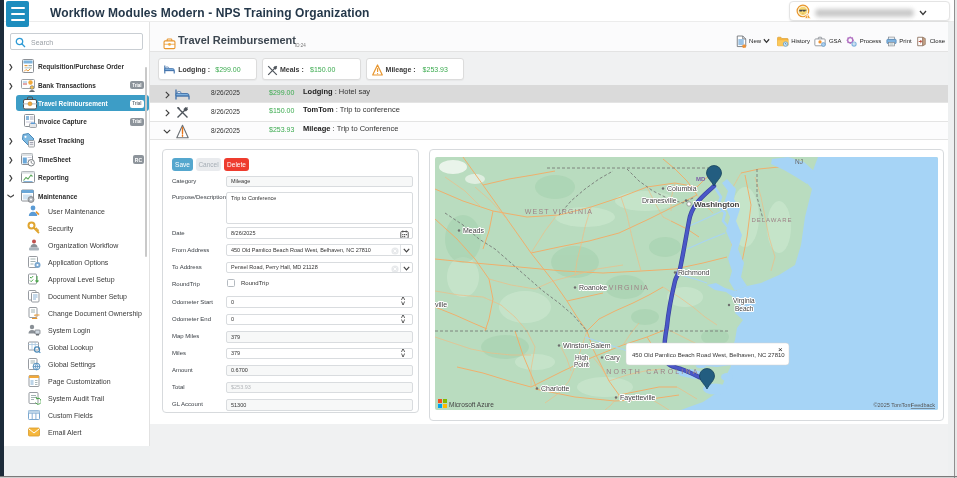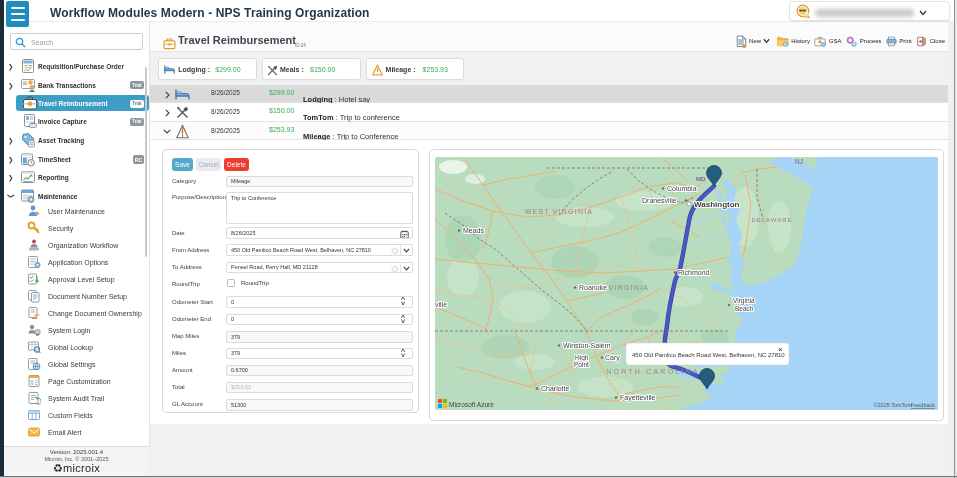--- a/index.html
+++ b/index.html
@@ -46,21 +46,21 @@
 #sbfooter .v2 { font-size:5.5px; color:#555; margin-top:1px; }
 #mxlogo { font-size:11px; color:#1e1e1e; letter-spacing:0.3px; margin-top:0px; }
 
 #main { left:150px; top:52px; width:798px; height:424px; background:#f0f1f2; }
 .card { position:absolute; top:6px; height:22px; background:#fff; border:1px solid #dcdcdc; border-radius:3px; box-shadow:0 1px 1px rgba(0,0,0,.04); }
 .card .cl { position:absolute; top:6.5px; font-size:7px; font-weight:bold; color:#3a3a3a; }
 .card .cv { position:absolute; top:6.5px; font-size:7px; color:#3cab50; }
 .grow { position:absolute; left:0; width:798px; height:19px; border-bottom:1px solid #e4e4e4; background:#fff; }
 .grow .gdate { position:absolute; left:61px; top:4.5px; font-size:6.5px; color:#333; }
 .grow .gamt { position:absolute; left:119px; top:4px; font-size:7px; color:#3cab50; }
-.grow .gdesc { position:absolute; left:153px; top:10px; font-size:7.5px; color:#333;text-align:right; }
+.grow .gdesc { position:absolute; left:153px; top:2px; font-size:7.5px; color:#333;text-align:right; }
 .grow .gdesc b { color:#222; }
 .grow .gicon { position:absolute; left:25px; top:2px; }
 
 #detail { position:absolute; left:0px; top:88px; width:798px; height:284px; background:#fff; }
 #formpanel { position:absolute; left:12px; top:8.5px; width:257px; height:264px; background:#fff; border:1px solid #d7dadd; border-radius:4px; }
 .btn { position:absolute; top:8px; height:13px; border-radius:3px; font-size:6.5px; color:#fff; text-align:center; line-height:13px; }
 #bsave { left:9px; width:21px; background:#55a7ce; }
 #bcancel { left:33px; width:25px; background:#e9ebee; color:#a5adb5; }
 #bdelete { left:61px; width:25px; background:#ee3c2e; }
 .flabel { position:absolute; left:9px; font-size:6px; color:#3c4147; white-space:nowrap; }
@@ -366,25 +366,20 @@
       </div>
     <div class="sub" style="top:402px">
         <svg class="sicon" width="14" height="14" viewBox="0 0 14 14">
           <rect x="1.5" y="3" width="11" height="8" rx="1" fill="#f6b73c" stroke="#d89a2b" stroke-width=".8"></rect>
           <path d="M1.5 3.6 L7 8 L12.5 3.6" fill="none" stroke="#fff" stroke-width="1"></path>
         </svg>
         <span class="stext">Email Alert</span>
       </div>
   </div>
   <div id="sbscroll" class="abs"></div>
-  <div id="sbfooter" class="abs">
-    <div class="v1">Version: 2025.001.4</div>
-    <div class="v2">Microix, Inc. © 2001–2025</div>
-    <div id="mxlogo">♻microix</div>
-  </div>
 </div>
 <div id="main" class="abs">
   <div id="cards">
     <div class="card" style="left:8.3px;width:98.7px">
       <svg style="position:absolute;left:5px;top:6px" width="11" height="9" viewBox="0 0 11 9">
           <path d="M0.8 0.5 V8.5 M10.2 8.5 V5.5" stroke="#3e6fa8" stroke-width="1.1" fill="none"></path>
           <path d="M0.8 3.6 H8.7 a1.5 1.5 0 0 1 1.5 1.5 V5.6 H0.8 Z" fill="#7fb2e0" stroke="#3e6fa8" stroke-width="0.8"></path>
           <rect x="1.7" y="2" width="2.8" height="1.4" rx="0.7" fill="#fff" stroke="#3e6fa8" stroke-width="0.7"></rect>
           <path d="M0.8 5.6 H10.2" stroke="#3e6fa8" stroke-width="0.8"></path>
         </svg>

